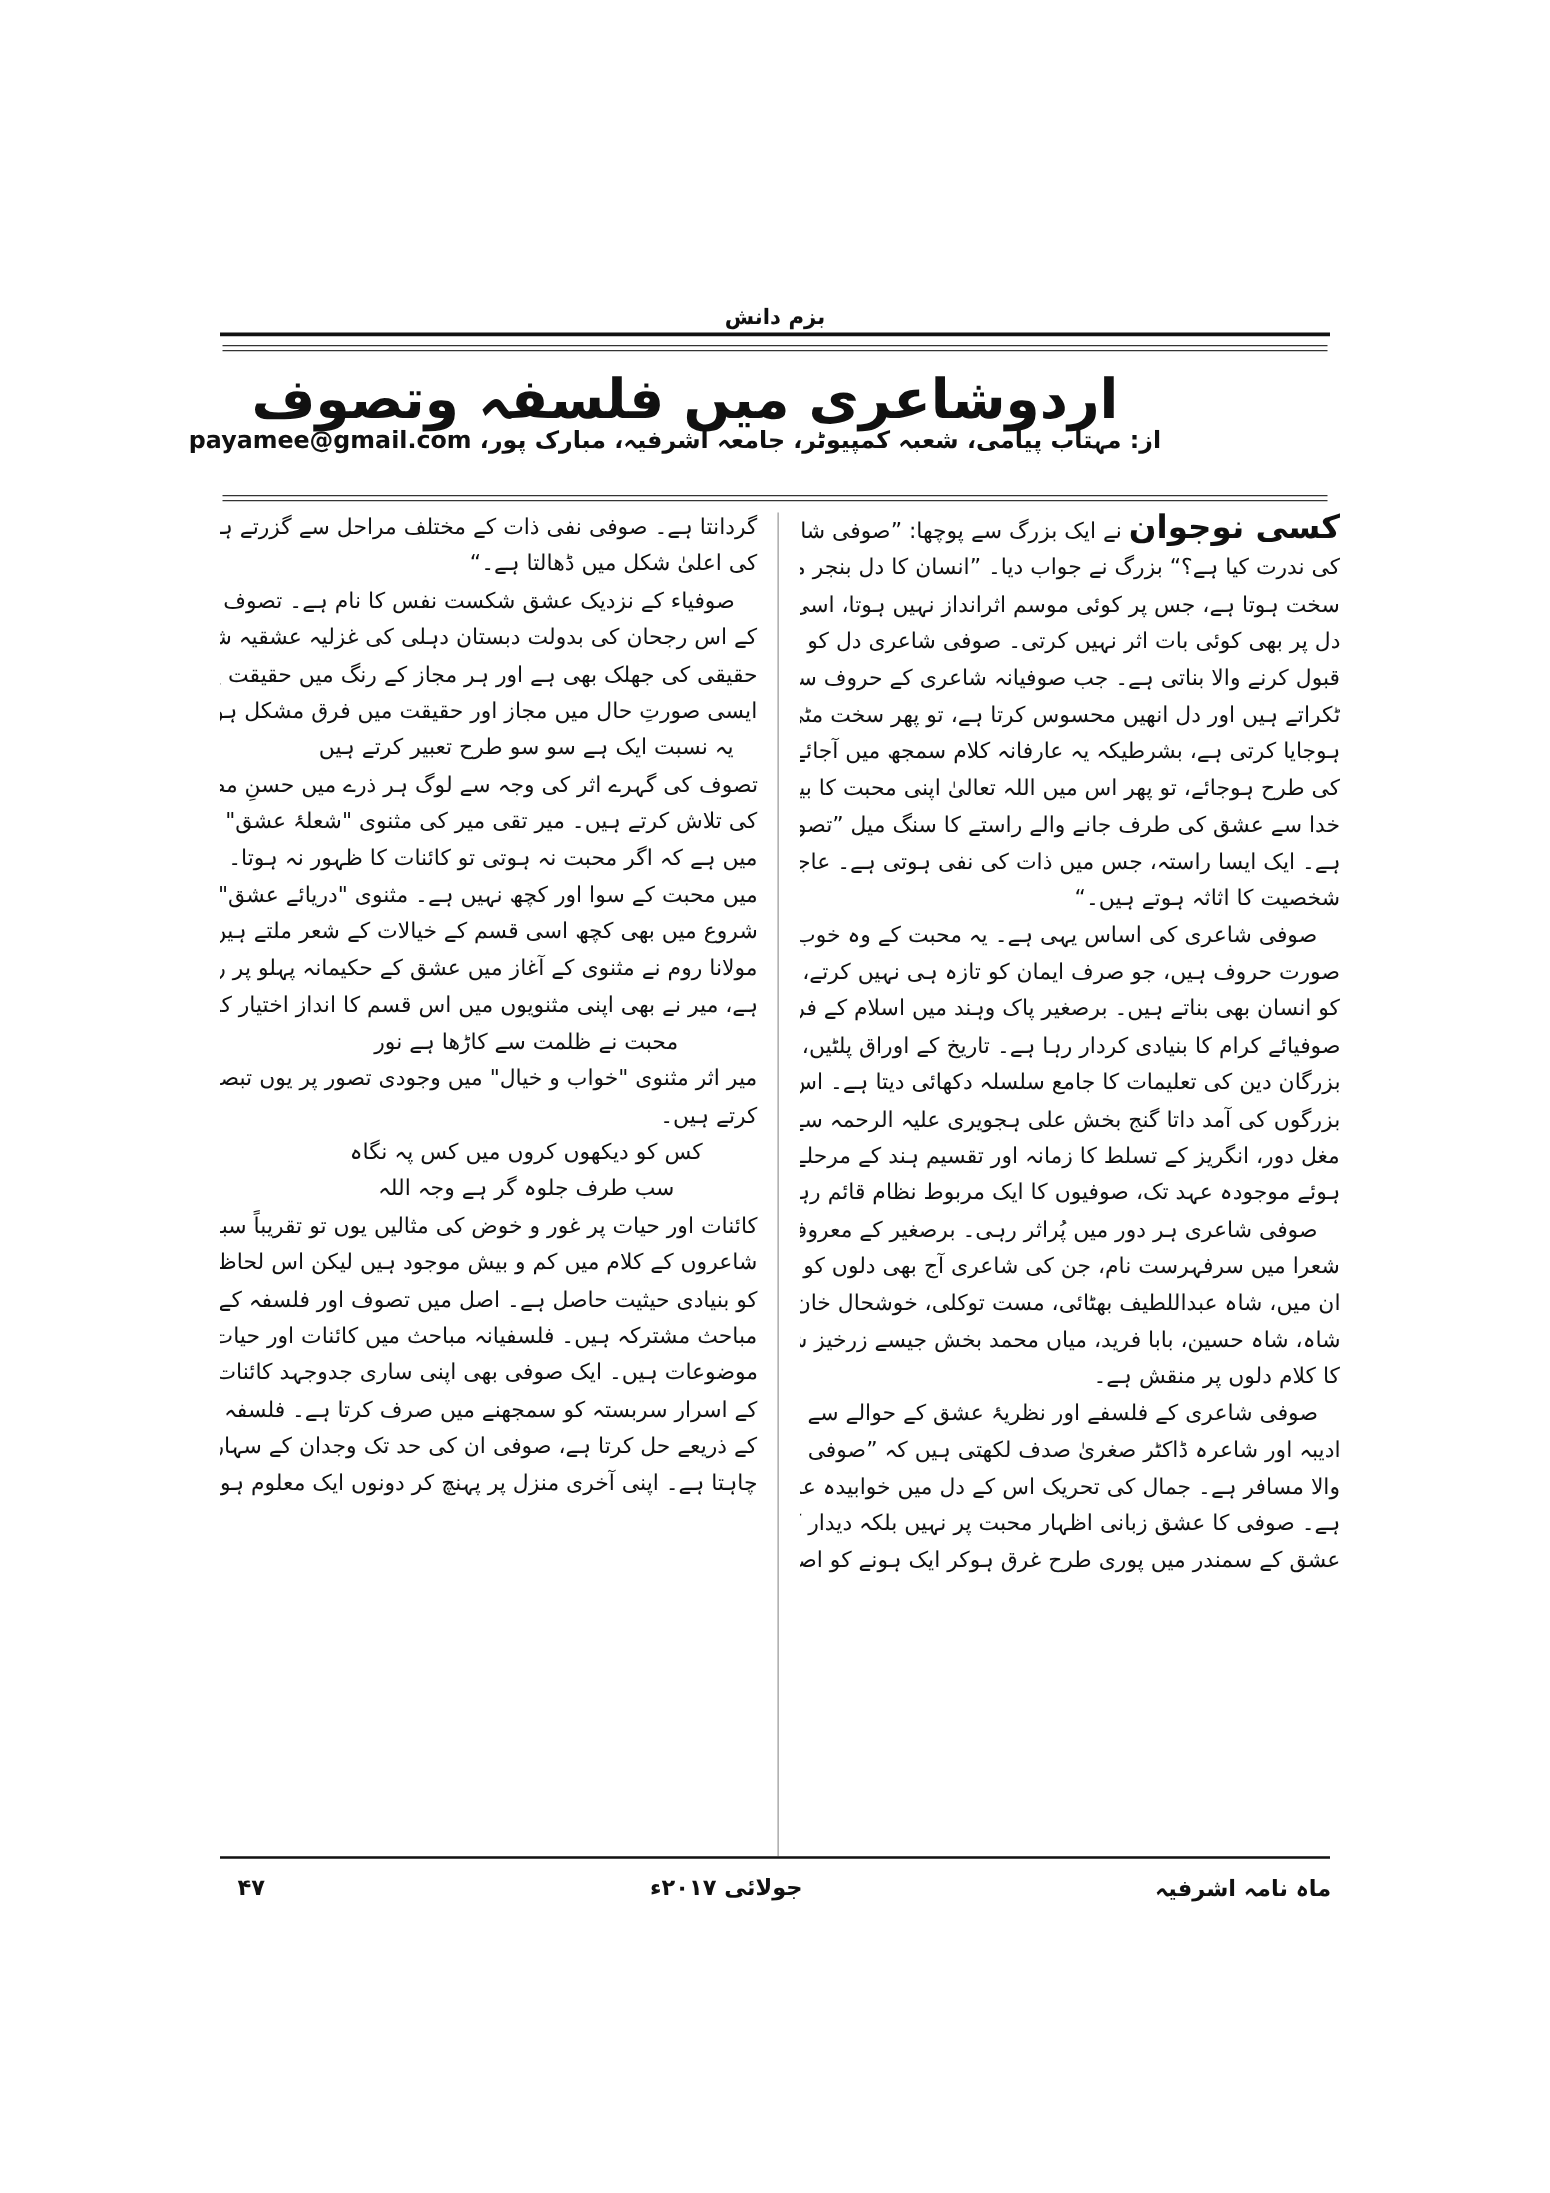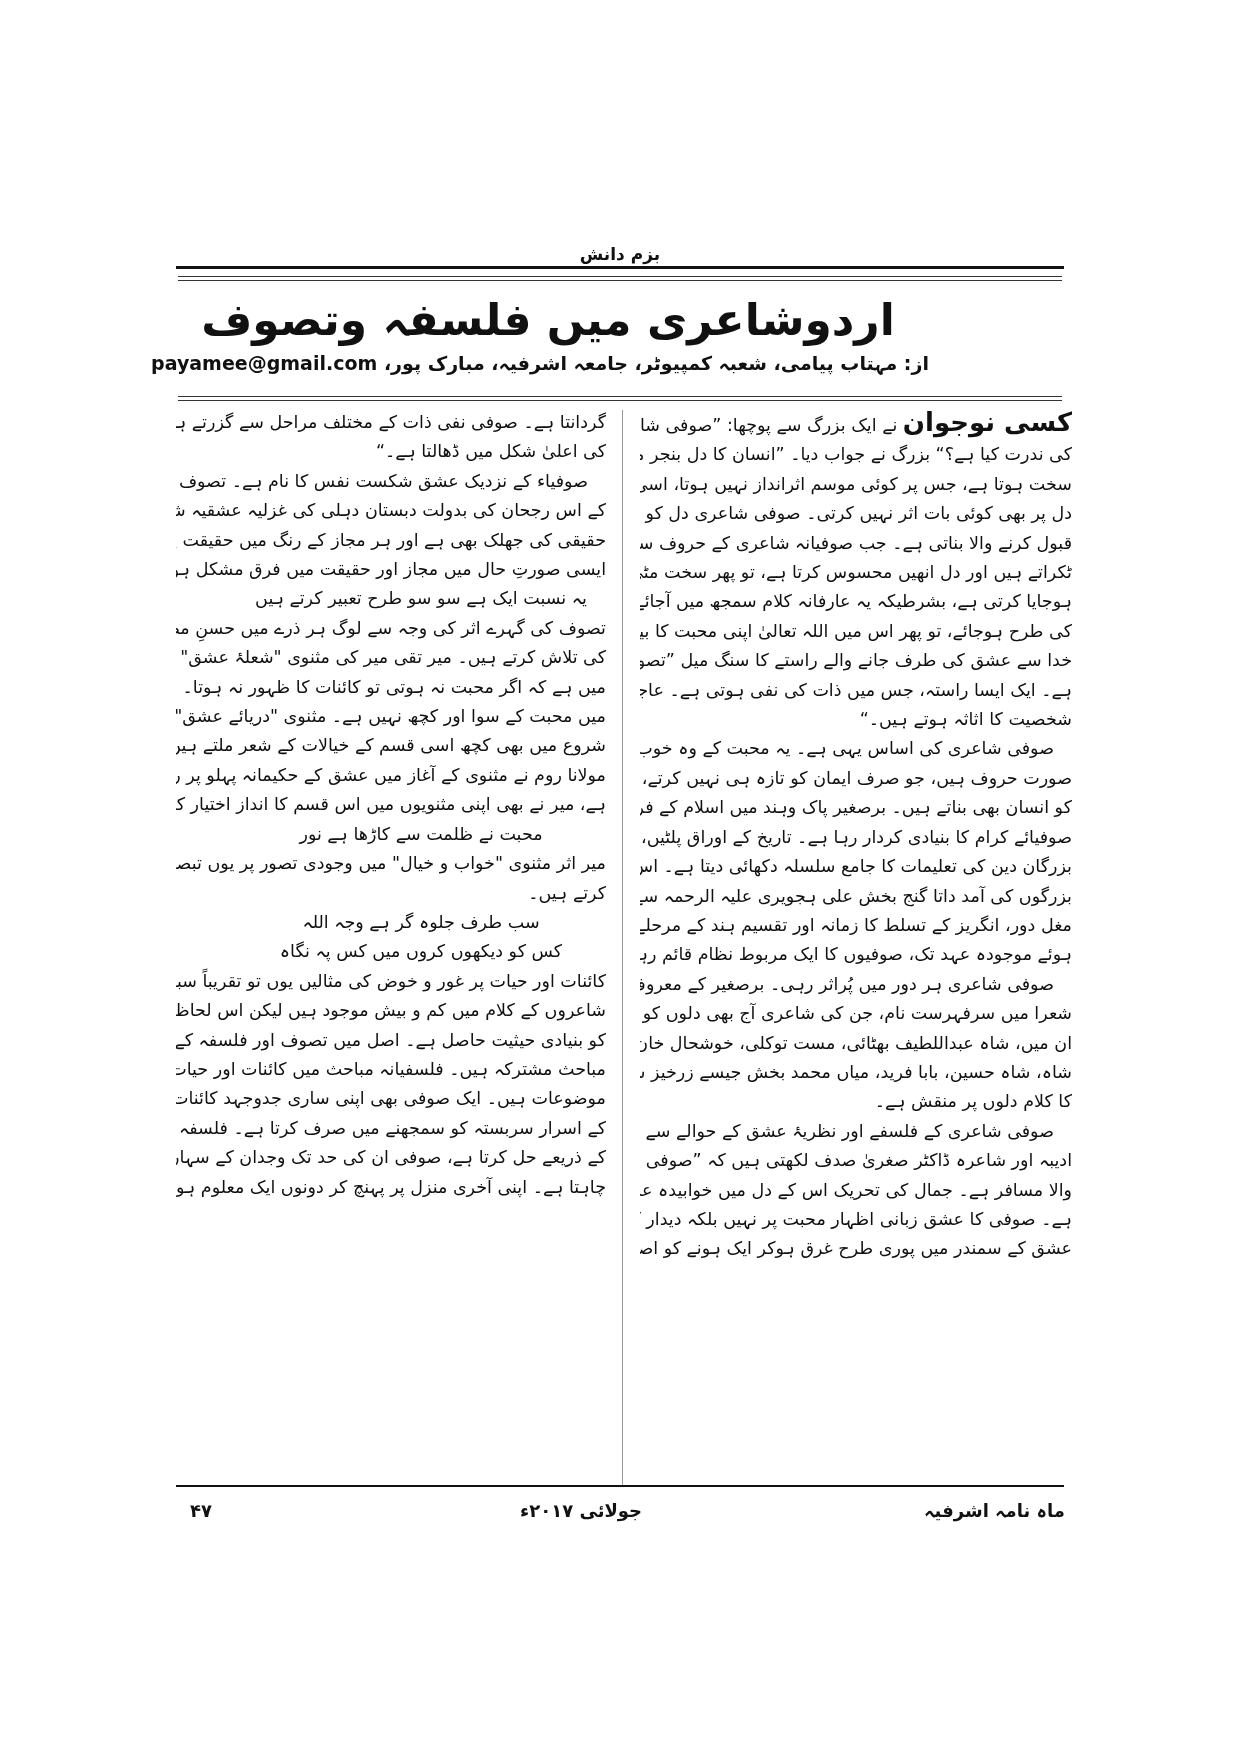--- a/index.html
+++ b/index.html
@@ -8,21 +8,21 @@
   .page { position: absolute; left: 0; top: 0; width: 1240px; height: 1754px; }
 
   .section-label { position: absolute; left: 0; width: 1240px; top: 244px;
     text-align: center; font-size: 17px; font-weight: bold; direction: rtl; }
   .rule-thick { position: absolute; left: 176px; width: 888px; top: 266px; height: 3px; background: #111; }
   .rule-double { position: absolute; left: 178px; width: 884px; top: 276px; height: 5px;
     border-top: 1.5px solid #333; border-bottom: 1.5px solid #333; box-sizing: border-box; }
 
   .title { position: absolute; left: 0; width: 1096px; top: 290px; text-align: center;
     direction: rtl; font-size: 44px; font-weight: bold; letter-spacing: 0px; line-height: 60px; }
-  .byline { position: absolute; left: 0; width: 1080px; top: 352px; text-align: center;
+  .byline { position: absolute; left: 0; width: 1080px; top: 340px; text-align: center;
     direction: rtl; font-size: 19px; font-weight: bold; }
   .rule-double2 { position: absolute; left: 178px; width: 884px; top: 396px; height: 5px;
     border-top: 1.5px solid #333; border-bottom: 1.5px solid #333; box-sizing: border-box; }
 
   .column { position: absolute; top: 408px; direction: rtl; text-align: justify;
     font-size: 17.5px; line-height: 29.4px; }
   .col-right { left: 640px; width: 432px; }
   .col-left  { left: 176px; width: 430px; }
   .col-divider { position: absolute; left: 622px; top: 410px; width: 1px; height: 1075px; background: #999; }
 
@@ -94,22 +94,22 @@
     <span class="line">تصوف کی گہرے اثر کی وجہ سے لوگ ہر ذرے میں حسنِ مطلق</span>
     <span class="line">کی تلاش کرتے ہیں۔ میر تقی میر کی مثنوی "شعلۂ عشق" کے شروع</span>
     <span class="line">میں ہے کہ اگر محبت نہ ہوتی تو کائنات کا ظہور نہ ہوتا۔ اس کارخانے</span>
     <span class="line">میں محبت کے سوا اور کچھ نہیں ہے۔ مثنوی "دریائے عشق" کے</span>
     <span class="line">شروع میں بھی کچھ اسی قسم کے خیالات کے شعر ملتے ہیں۔ جس طرح</span>
     <span class="line">مولانا روم نے مثنوی کے آغاز میں عشق کے حکیمانہ پہلو پر روشنی ڈالی</span>
     <span class="line short">ہے، میر نے بھی اپنی مثنویوں میں اس قسم کا انداز اختیار کیا ہے۔</span>
     <span class="line verse">محبت نے ظلمت سے کاڑھا ہے نور</span>
     <span class="line">میر اثر مثنوی "خواب و خیال" میں وجودی تصور پر یوں تبصرہ</span>
     <span class="line short">کرتے ہیں۔</span>
+    <span class="line verse">کس کو دیکھوں کروں میں کس پہ نگاہ</span>
     <span class="line verse">سب طرف جلوہ گر ہے وجہ اللہ</span>
-    <span class="line verse">کس کو دیکھوں کروں میں کس پہ نگاہ</span>
     <span class="line">کائنات اور حیات پر غور و خوض کی مثالیں یوں تو تقریباً سبھی صوفی</span>
     <span class="line">شاعروں کے کلام میں کم و بیش موجود ہیں لیکن اس لحاظ سے خواجہ میر درد</span>
     <span class="line">کو بنیادی حیثیت حاصل ہے۔ اصل میں تصوف اور فلسفہ کے کئی ایک</span>
     <span class="line">مباحث مشترکہ ہیں۔ فلسفیانہ مباحث میں کائنات اور حیات دو اہم</span>
     <span class="line">موضوعات ہیں۔ ایک صوفی بھی اپنی ساری جدوجہد کائنات اور حیات</span>
     <span class="line">کے اسرار سربستہ کو سمجھنے میں صرف کرتا ہے۔ فلسفہ جن مسائل کو عقل</span>
     <span class="line">کے ذریعے حل کرتا ہے، صوفی ان کی حد تک وجدان کے سہارے پہنچنا</span>
     <span class="line">چاہتا ہے۔ اپنی آخری منزل پر پہنچ کر دونوں ایک معلوم ہوتے ہیں اور</span>
   </div>
 

